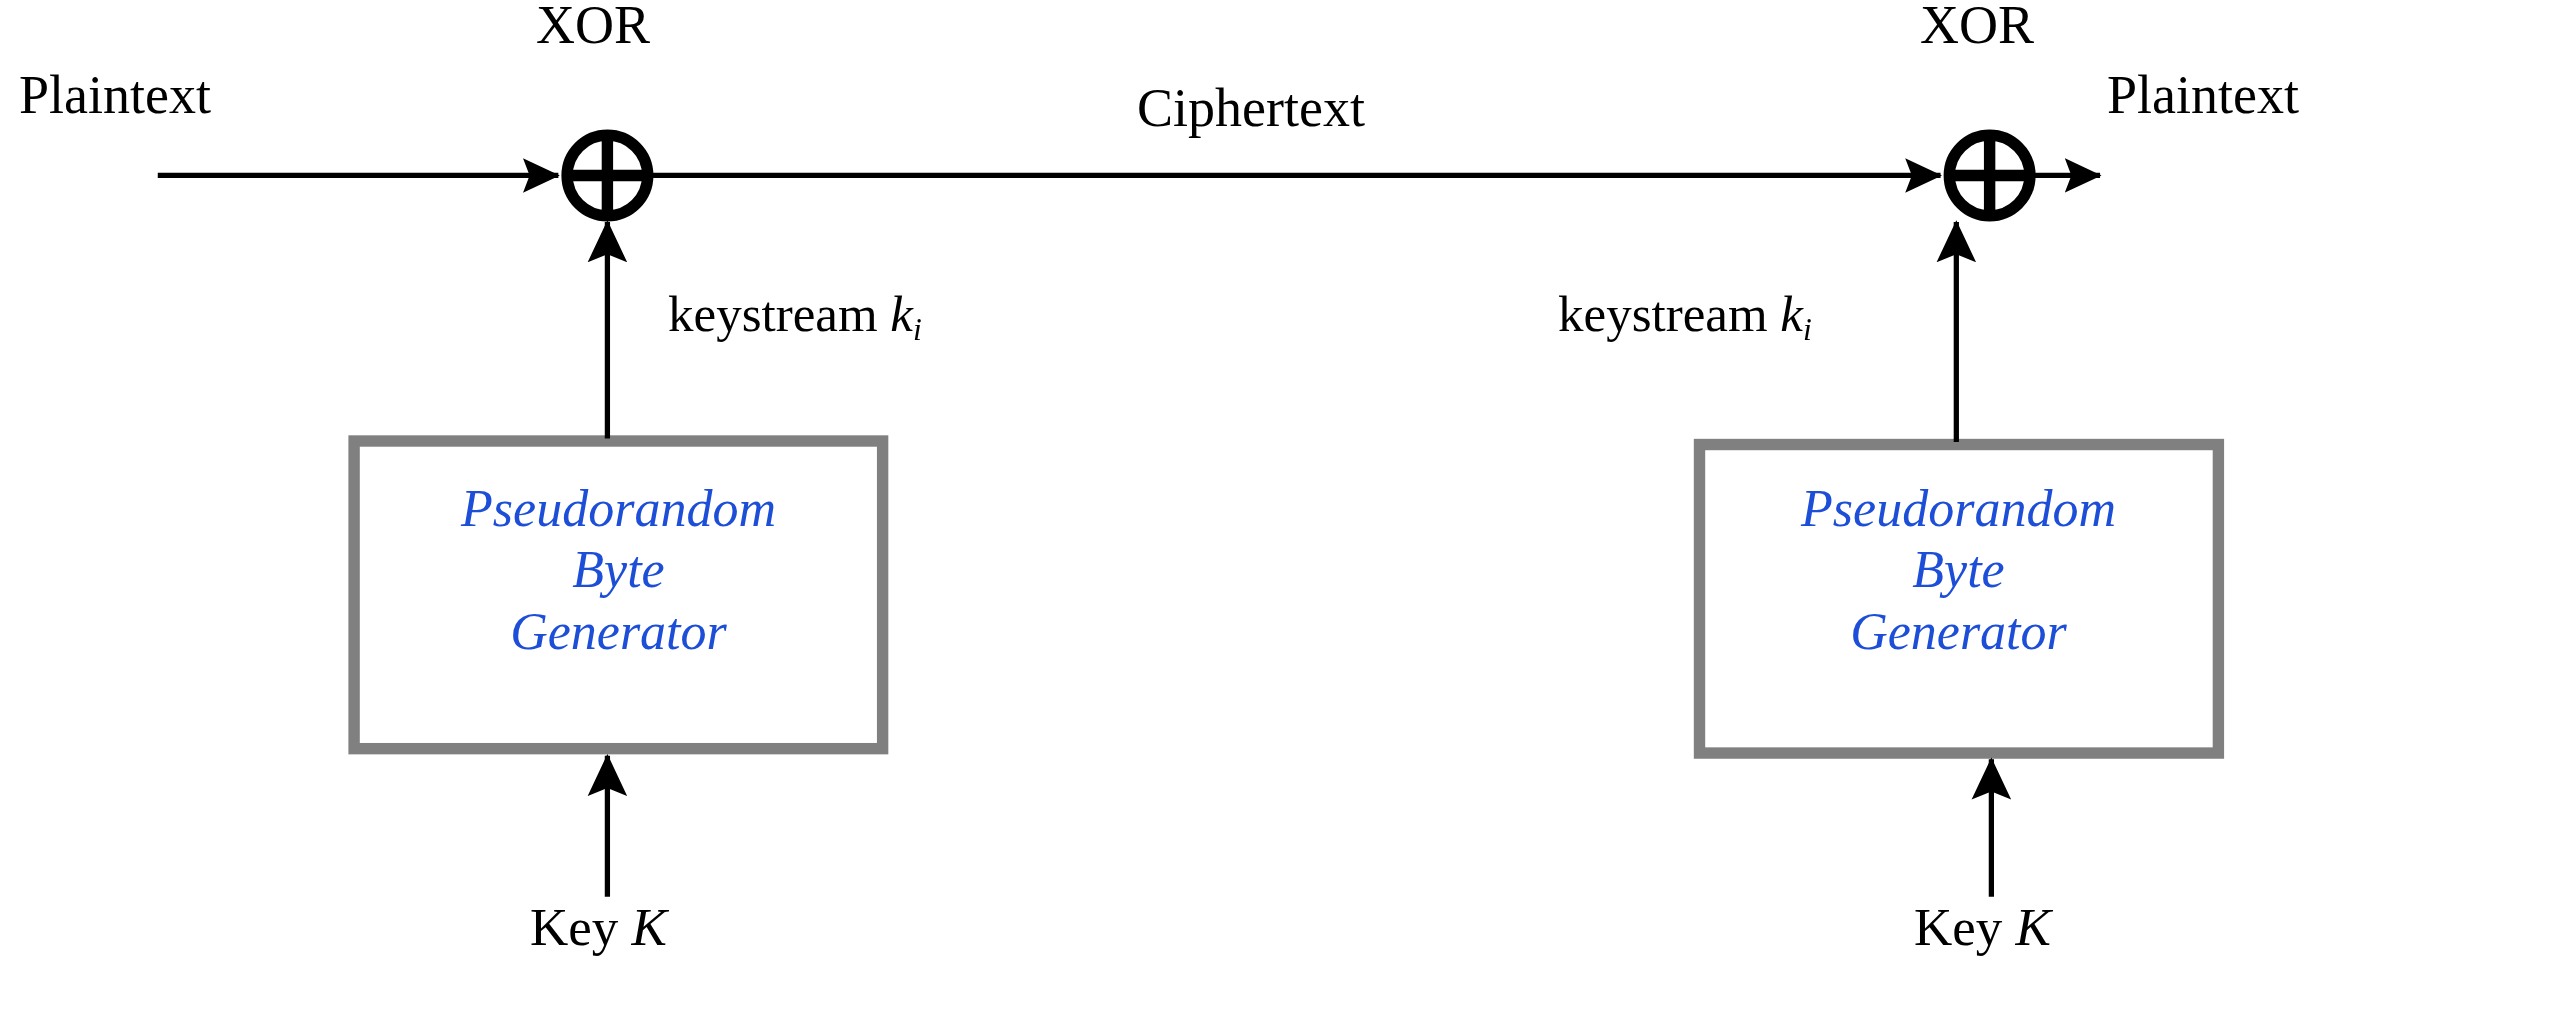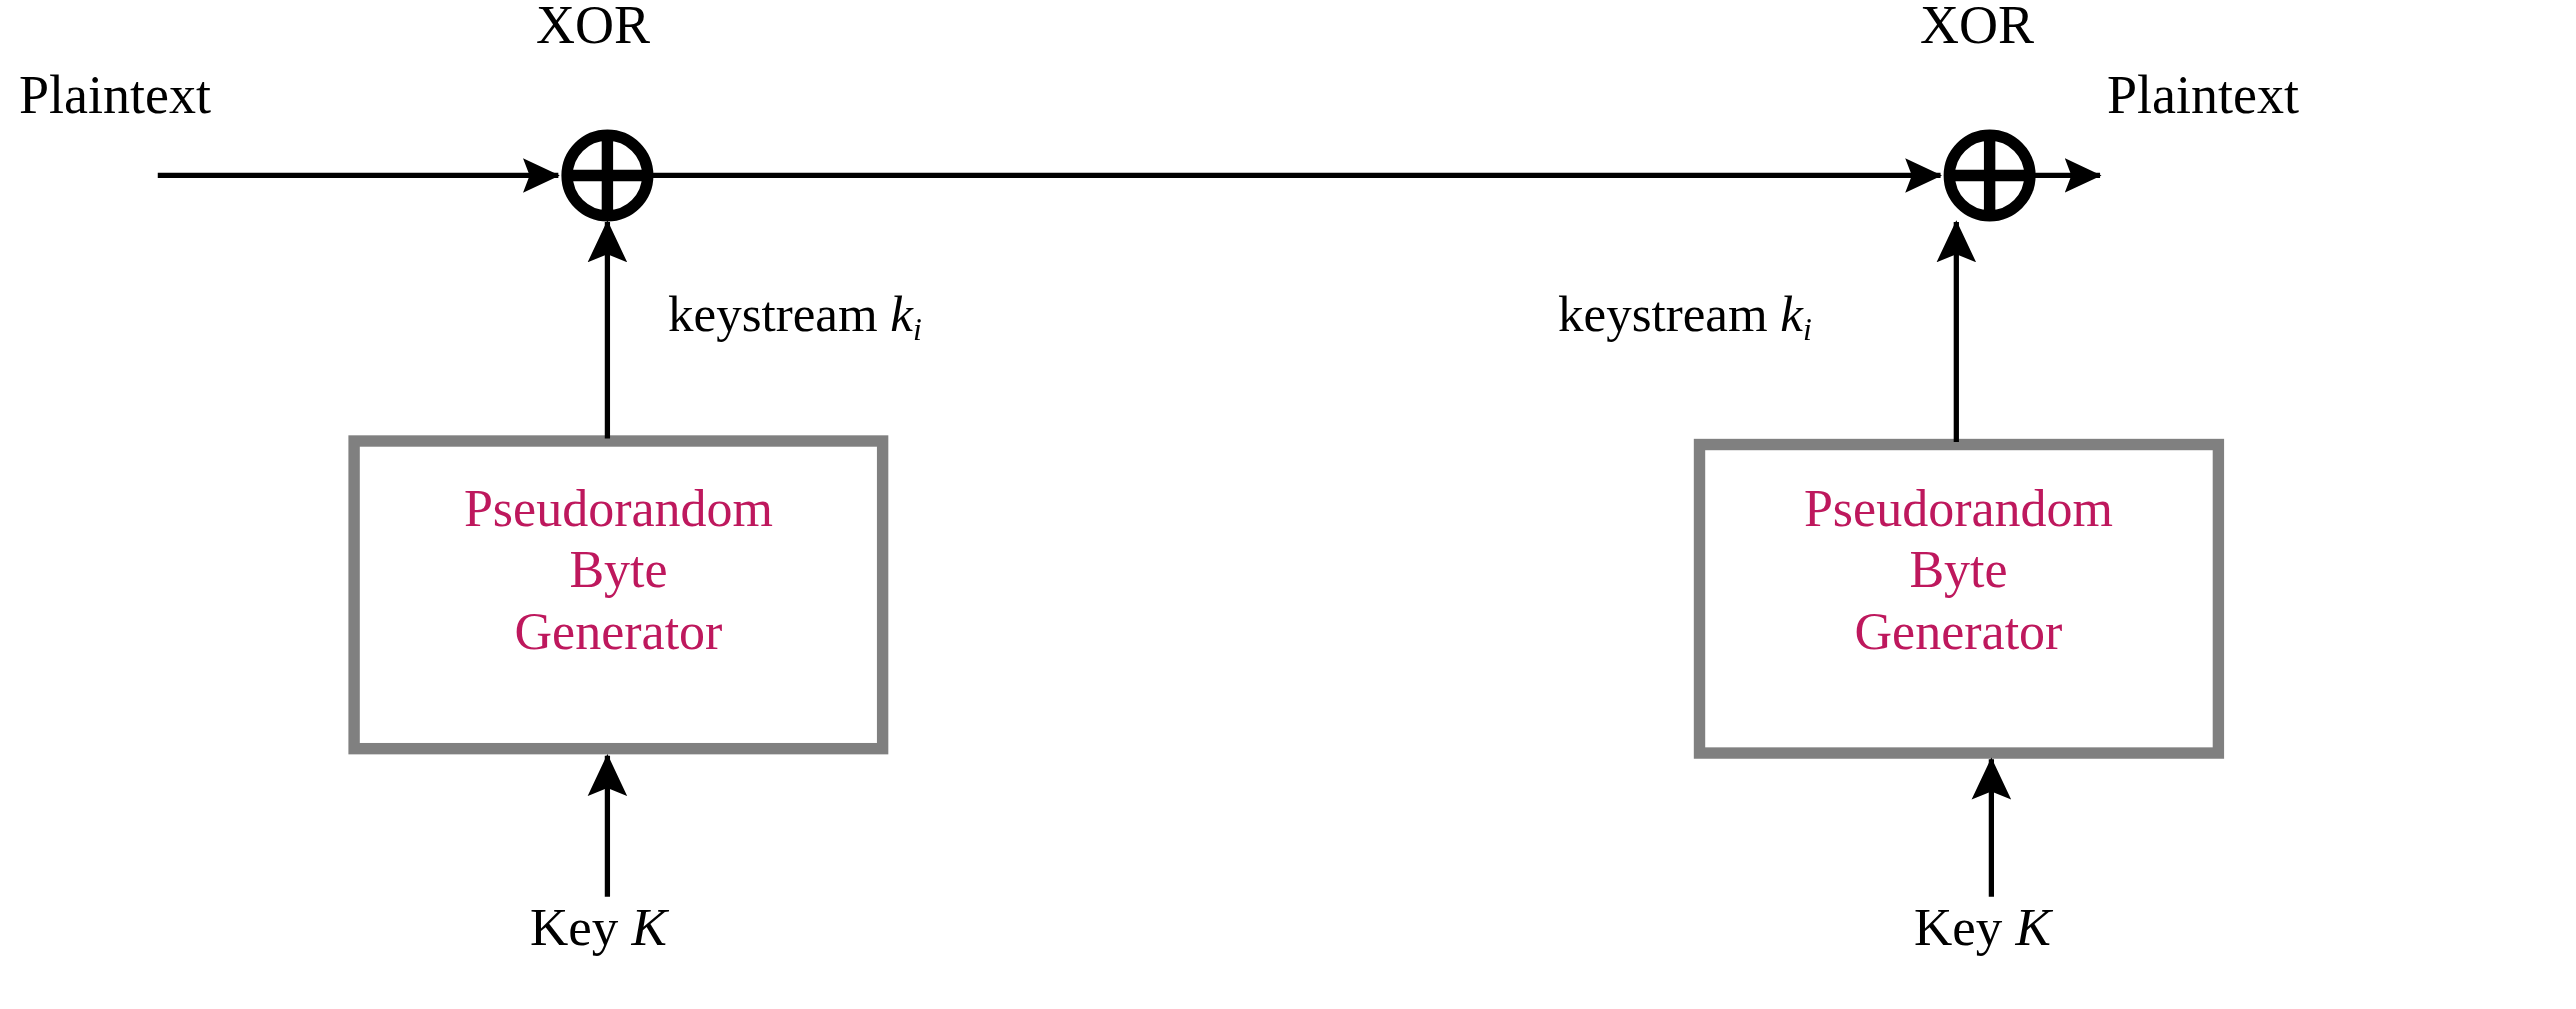--- a/index.html
+++ b/index.html
@@ -38,25 +38,26 @@
   .lbl-cipher       { left: 1137px; top: 81px;  font-size: 54px; }
   .lbl-ks-left      { left: 668px;  top: 289px; font-size: 51px; }
   .lbl-ks-right     { left: 1558px; top: 289px; font-size: 51px; }
   .lbl-key-left     { left: 530px;  top: 901px; font-size: 53px; }
   .lbl-key-right    { left: 1914px; top: 901px; font-size: 53px; }
   .ital { font-style: italic; }
   .sub  { font-style: italic; font-size: 0.62em; vertical-align: -0.28em; }
 
   .boxtext {
     position: absolute;
-    color: #be185d;
+    color: #1d4ed8;
     text-align: center;
     font-size: 52px;
     line-height: 1.18;
     white-space: pre-line;
+    font-style: italic;
   }
   .boxtext-left  { left: 349px;  top: 478px; width: 539px; }
   .boxtext-right { left: 1694px; top: 478px; width: 529px; }
 </style>
 </head>
 <body>
 
 <div id="stage">
 
   <svg id="diagram-svg" viewBox="0 0 2939 1152">
@@ -101,20 +102,21 @@
   </svg>
 
   <div class="lbl lbl-plain-left">Plaintext</div>
 
   <div class="lbl lbl-plain-right">Plaintext</div>
 
   <div class="lbl lbl-xor-left">XOR</div>
 
   <div class="lbl lbl-xor-right">XOR</div>
 
+  <div class="lbl lbl-cipher">Ciphertext</div>
 
   <div class="lbl lbl-ks-left"><span>keystream</span><span>&nbsp;</span><span class="ital">k</span><span class="sub">i</span></div>
 
   <div class="lbl lbl-ks-right"><span>keystream</span><span>&nbsp;</span><span class="ital">k</span><span class="sub">i</span></div>
 
   <div class="lbl lbl-key-left"><span>Key</span><span>&nbsp;</span><span class="ital">K</span></div>
 
   <div class="lbl lbl-key-right"><span>Key</span><span>&nbsp;</span><span class="ital">K</span></div>
 
   <div class="boxtext boxtext-left">Pseudorandom

